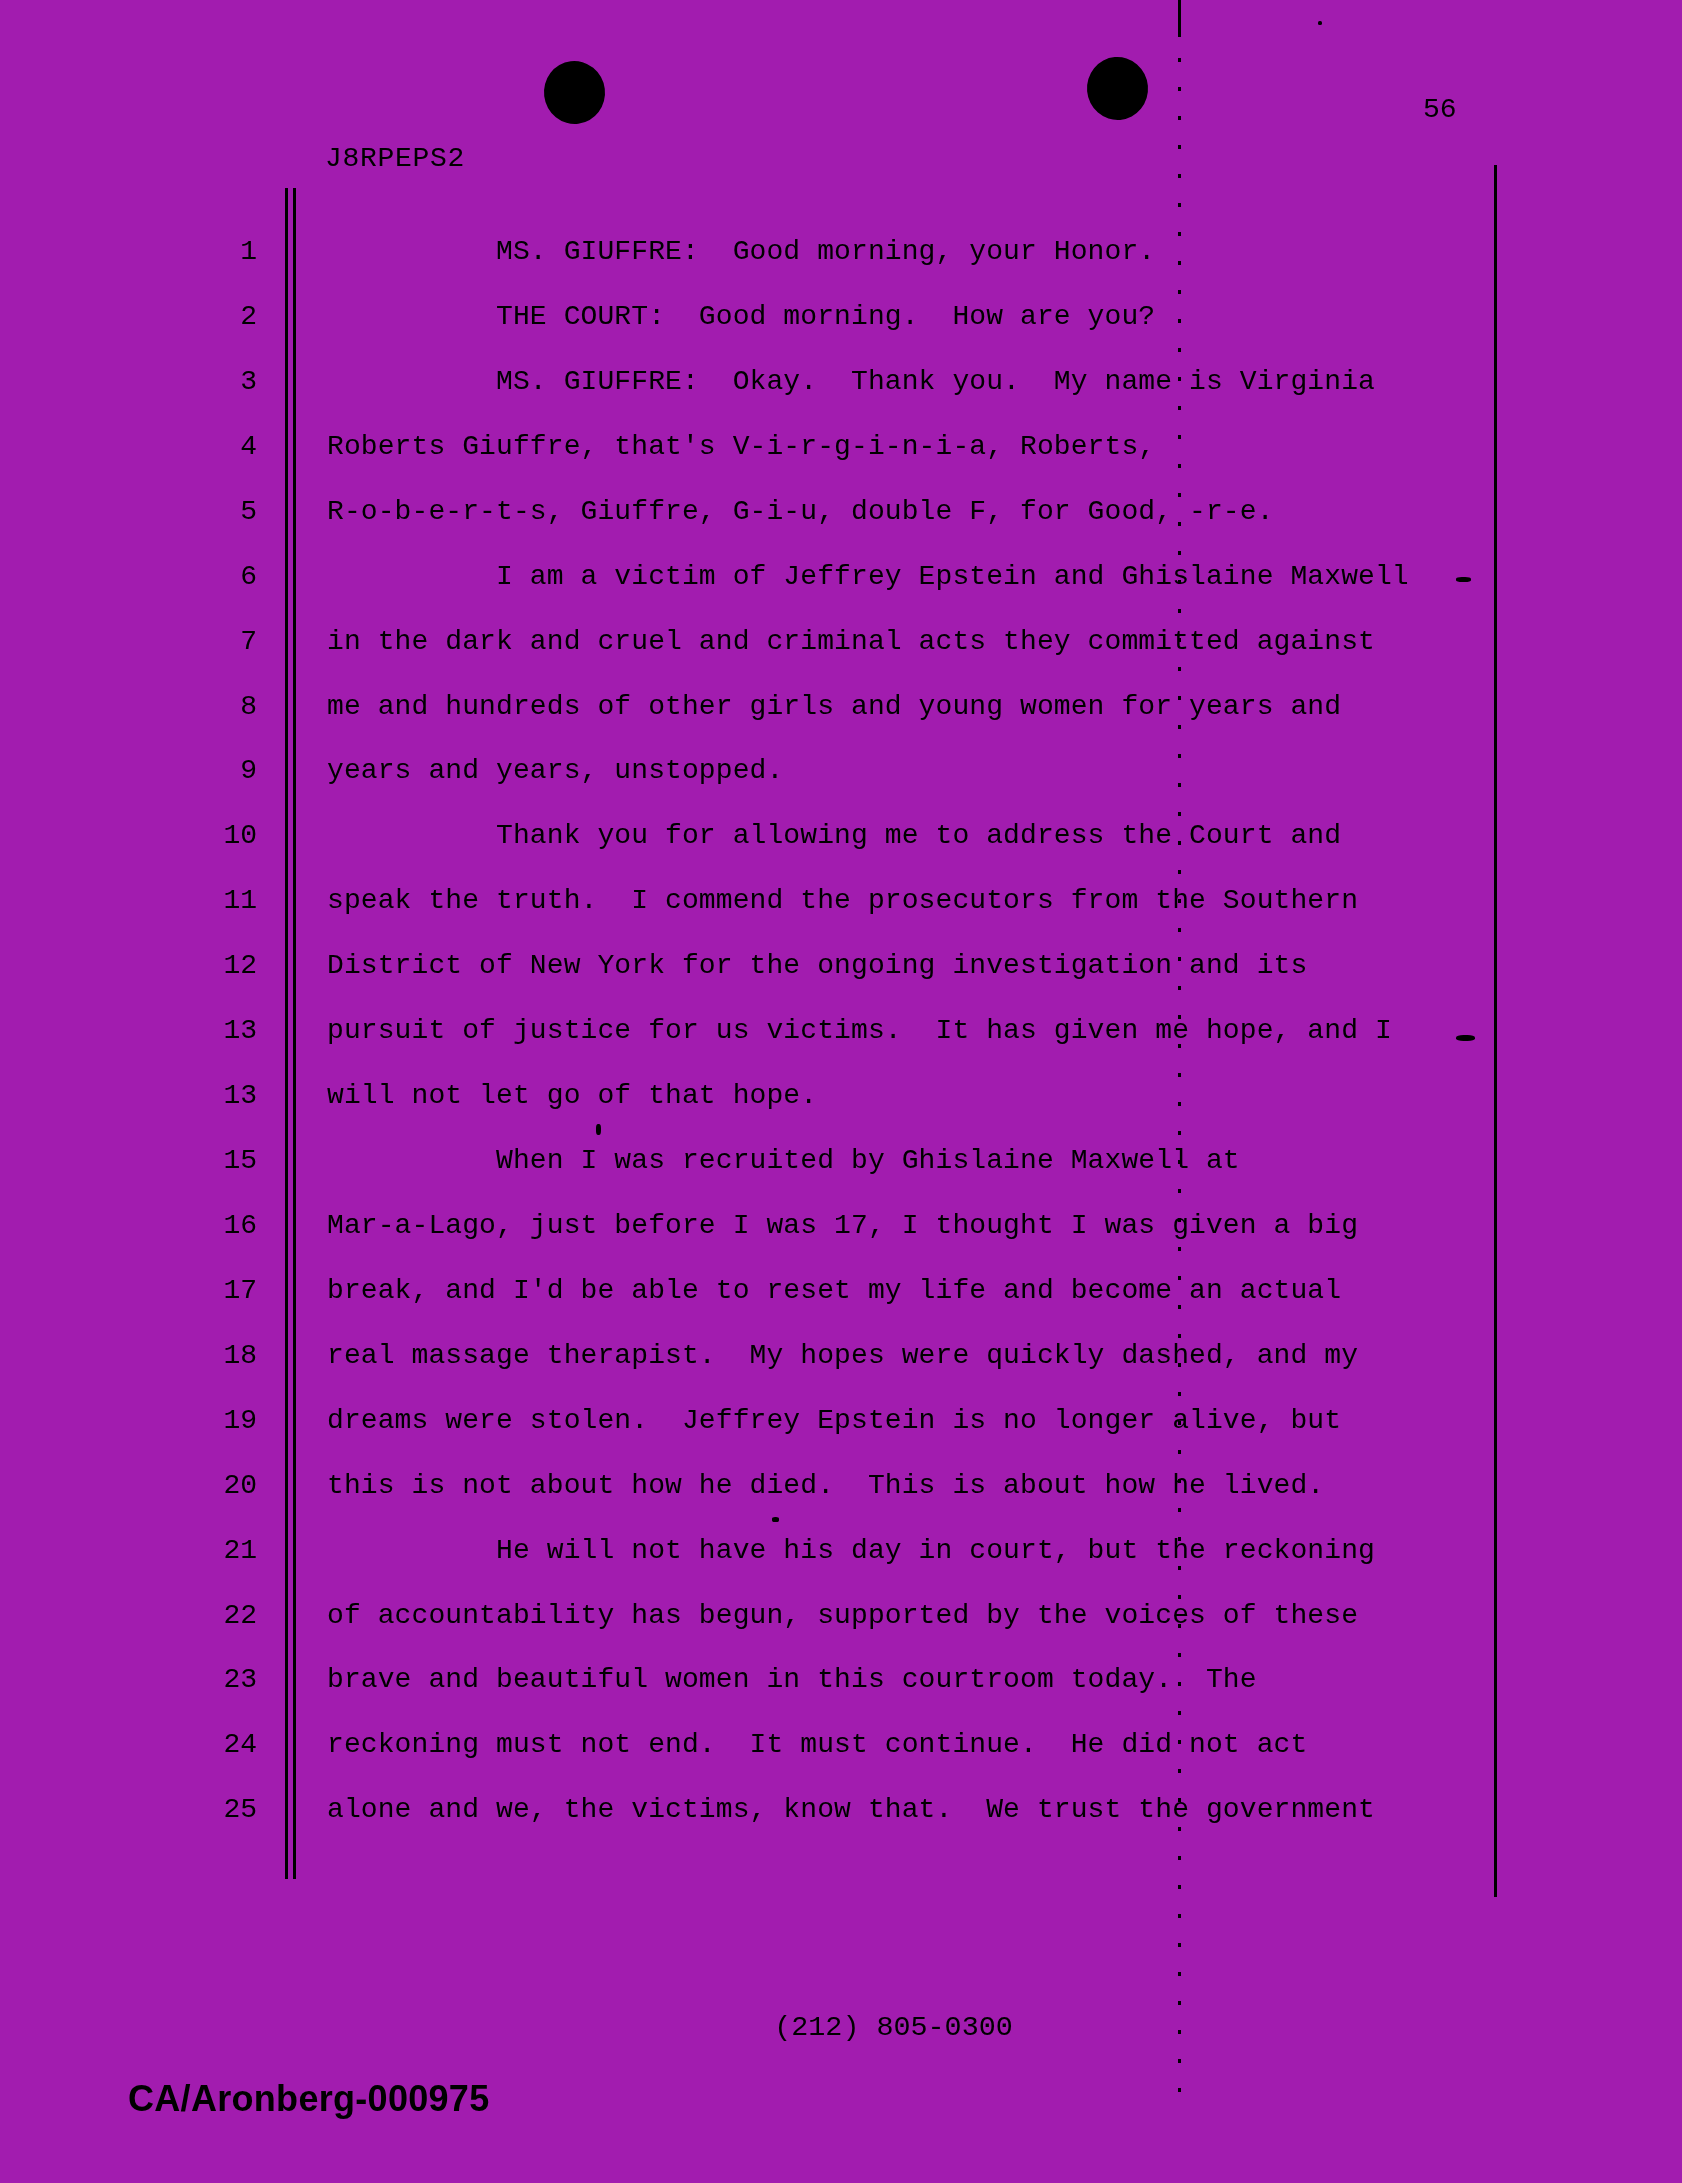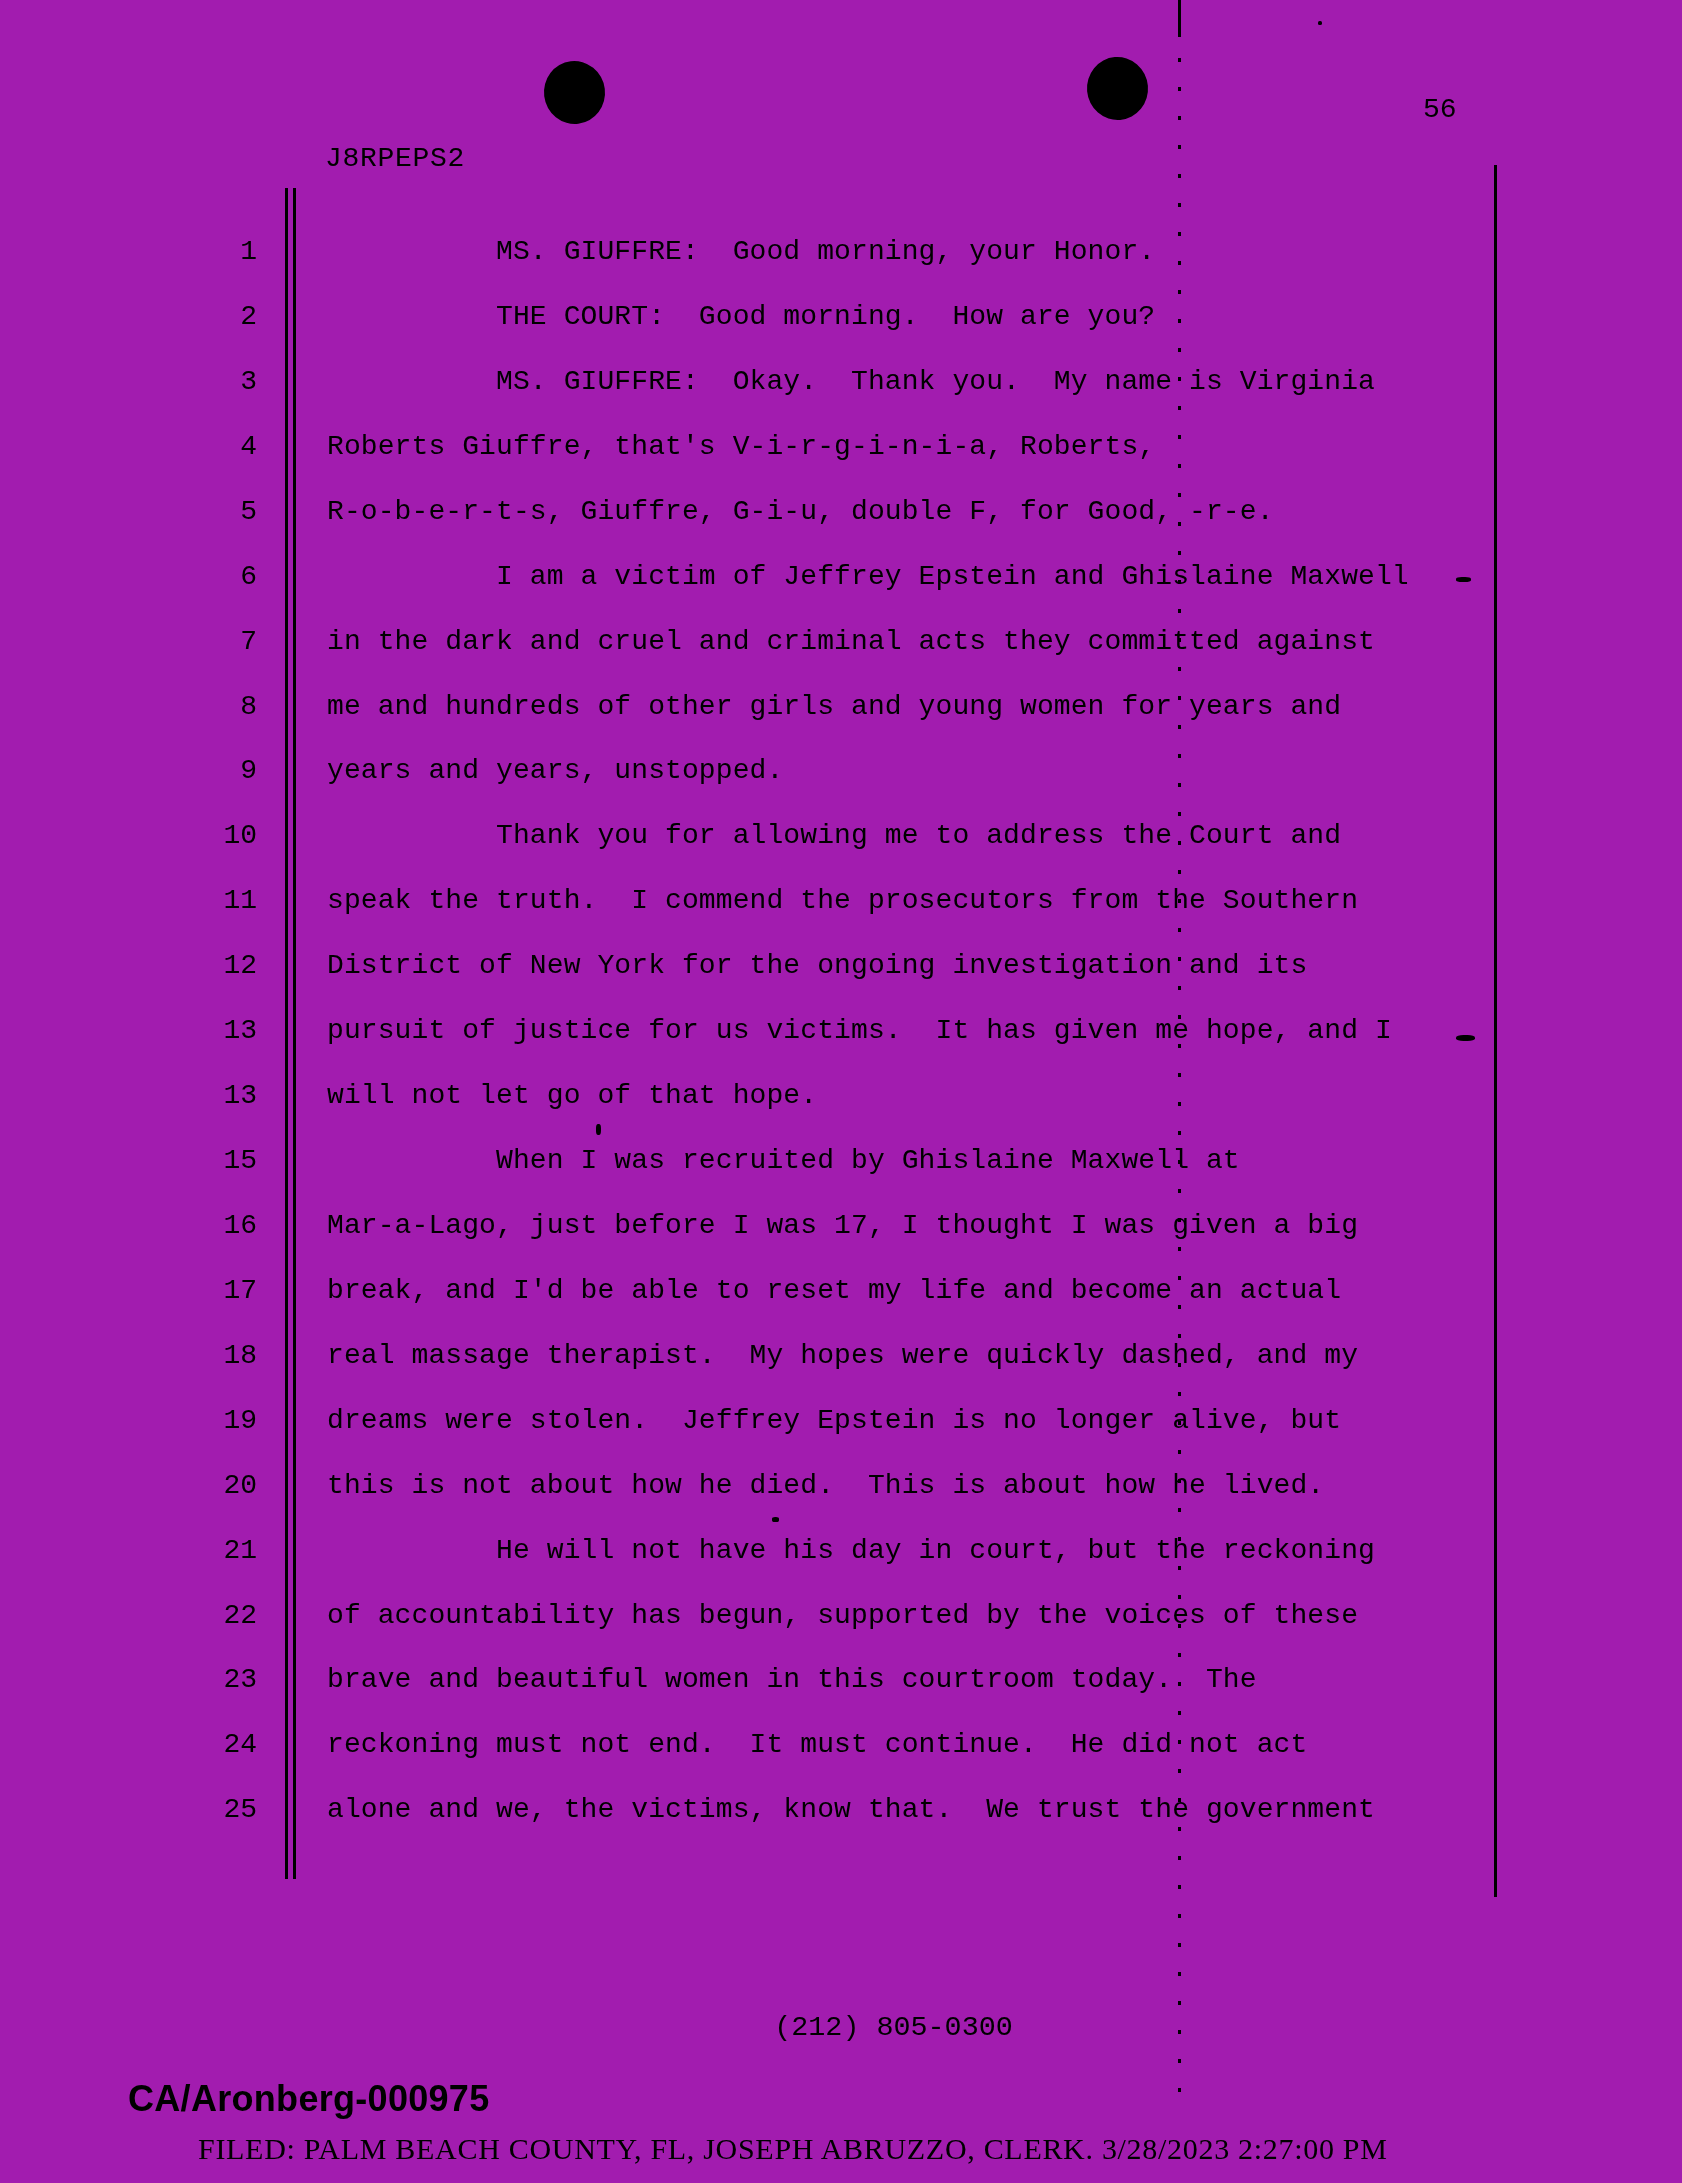--- a/index.html
+++ b/index.html
@@ -103,21 +103,20 @@
       <div class="trow" style="top: 1666px;"><span class="lineno">23</span><span class="linetext">brave and beautiful women in this courtroom today.  The</span></div>
       <div class="trow" style="top: 1731px;"><span class="lineno">24</span><span class="linetext">reckoning must not end.  It must continue.  He did not act</span></div>
       <div class="trow" style="top: 1796px;"><span class="lineno">25</span><span class="linetext">alone and we, the victims, know that.  We trust the government</span></div>
     </div>
 
   <div class="footer">
     <div>(212) 805-0300</div>
   </div>
 
   <div class="bates">CA/Aronberg-000975</div>
-  <div class="filed">FILED: PALM BEACH COUNTY, FL, JOSEPH ABRUZZO, CLERK. 3/28/2023 2:27:00 PM</div>
 
   <div class="speck speck-1"></div>
   <div class="speck speck-2"></div>
   <div class="speck speck-3"></div>
   <div class="speck speck-4"></div>
   <div class="speck speck-5"></div>
 
 </div>
 
 

